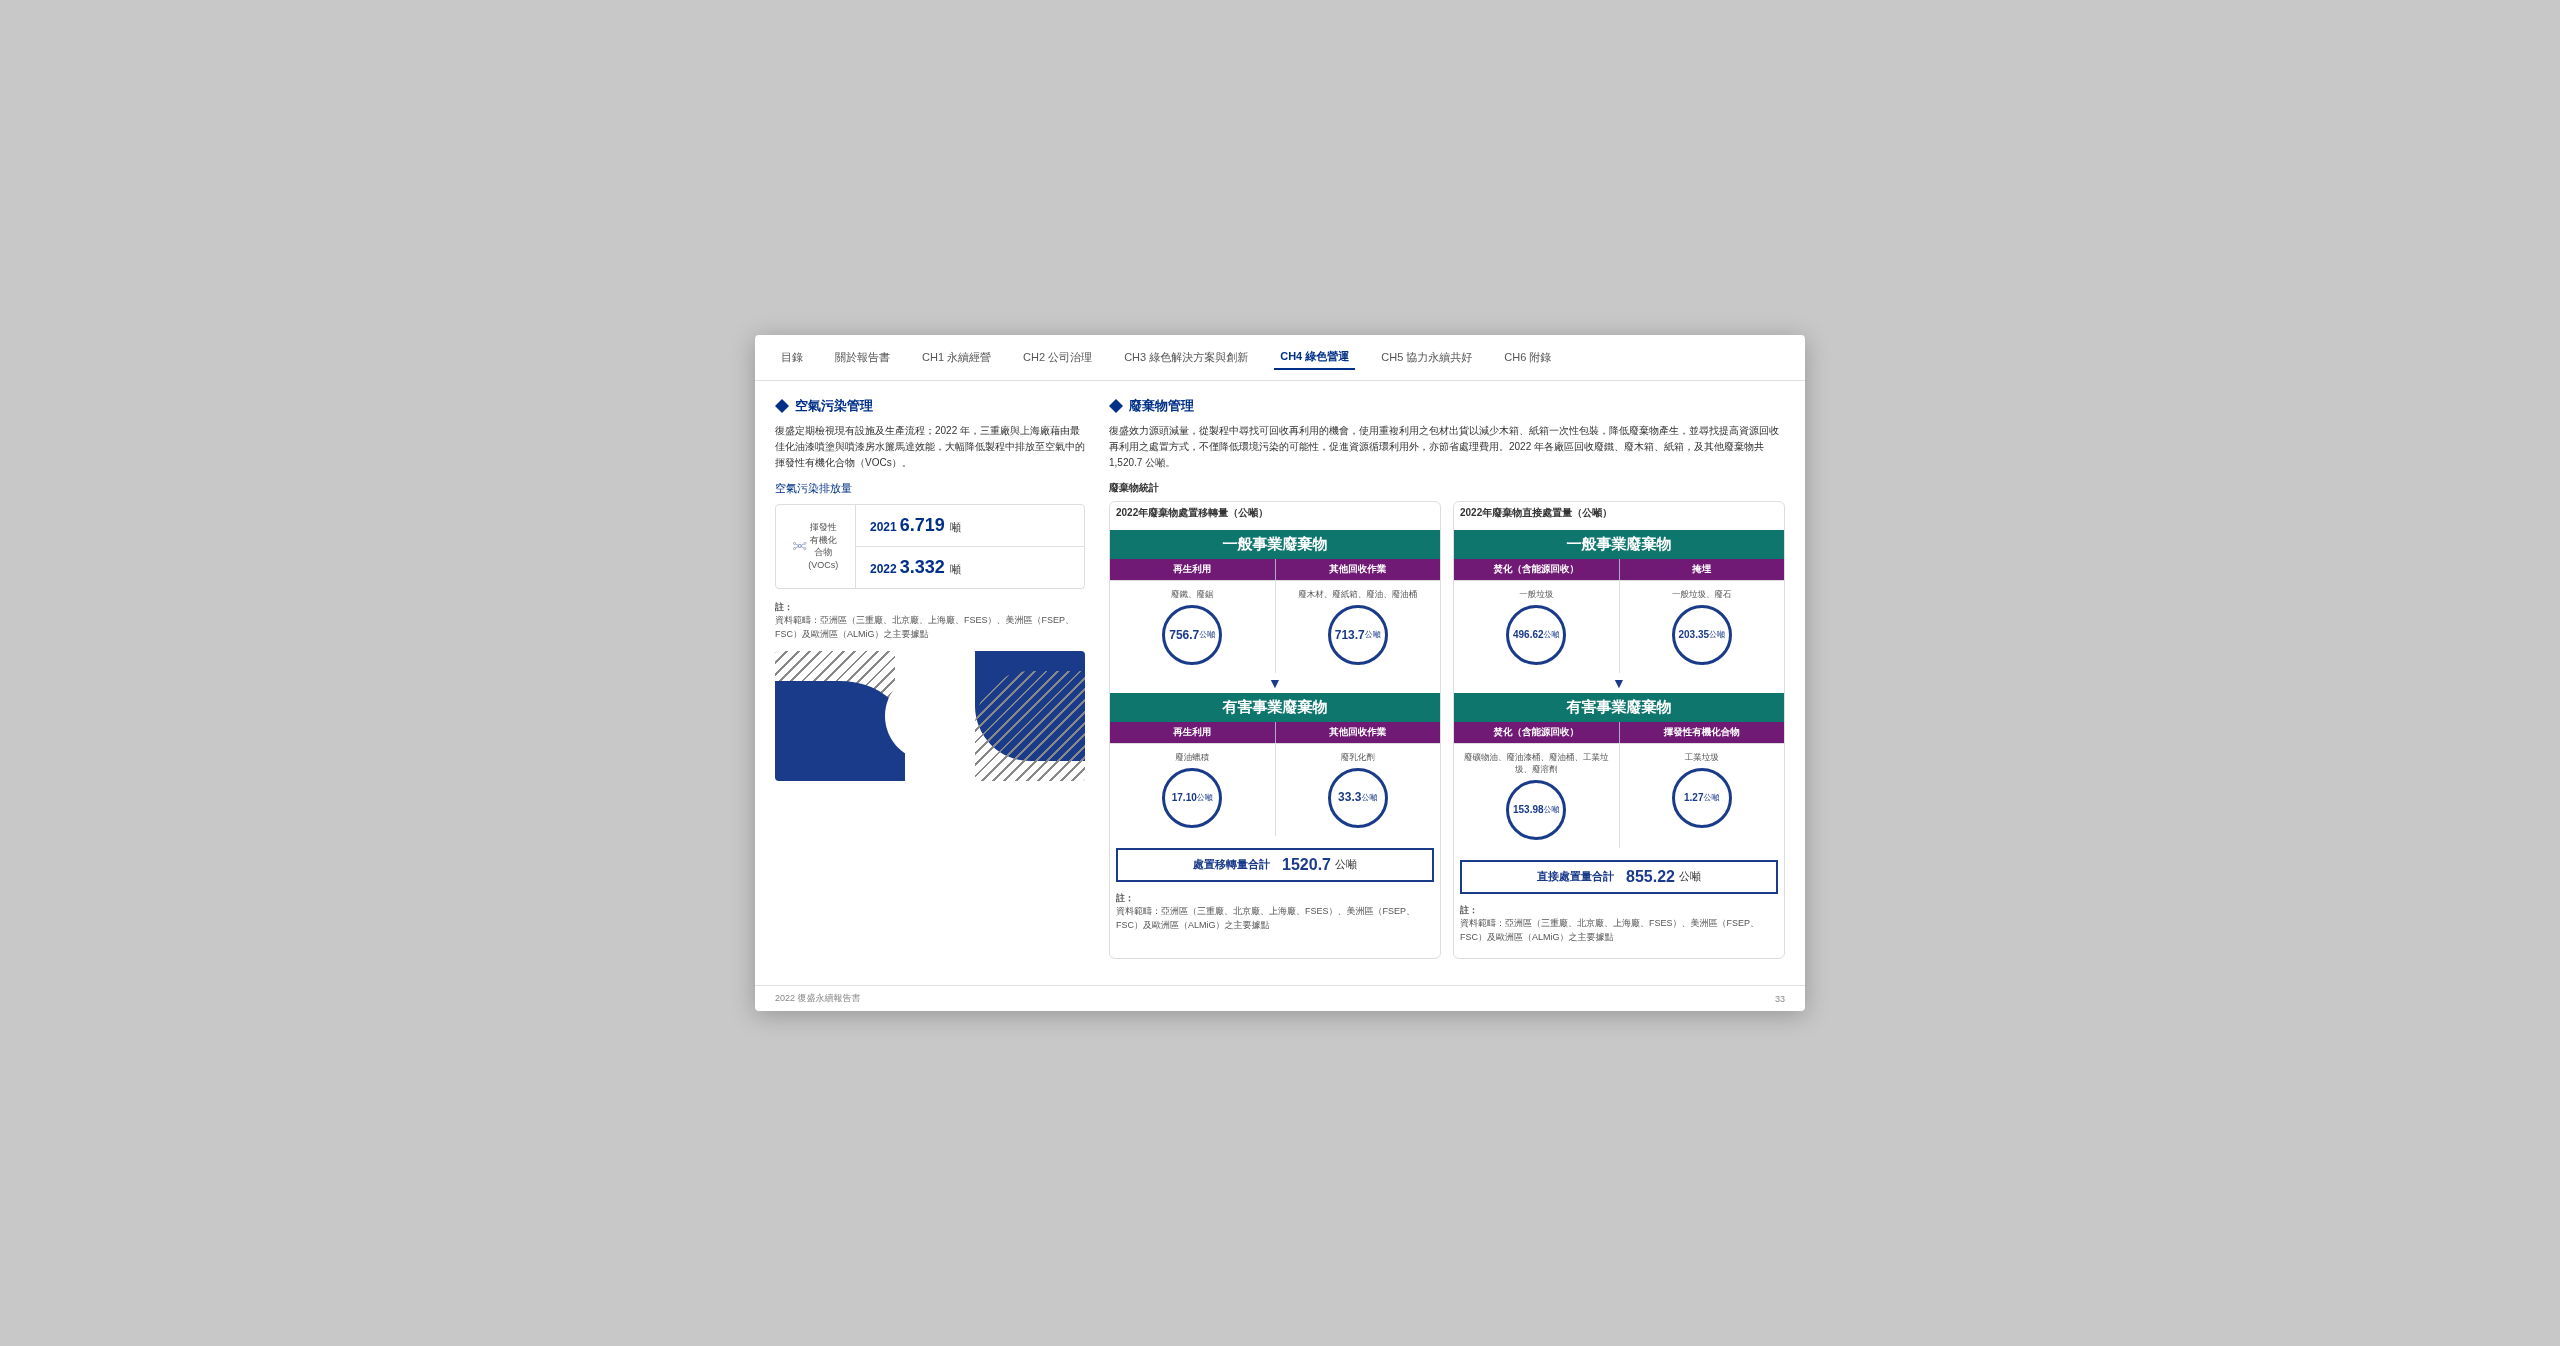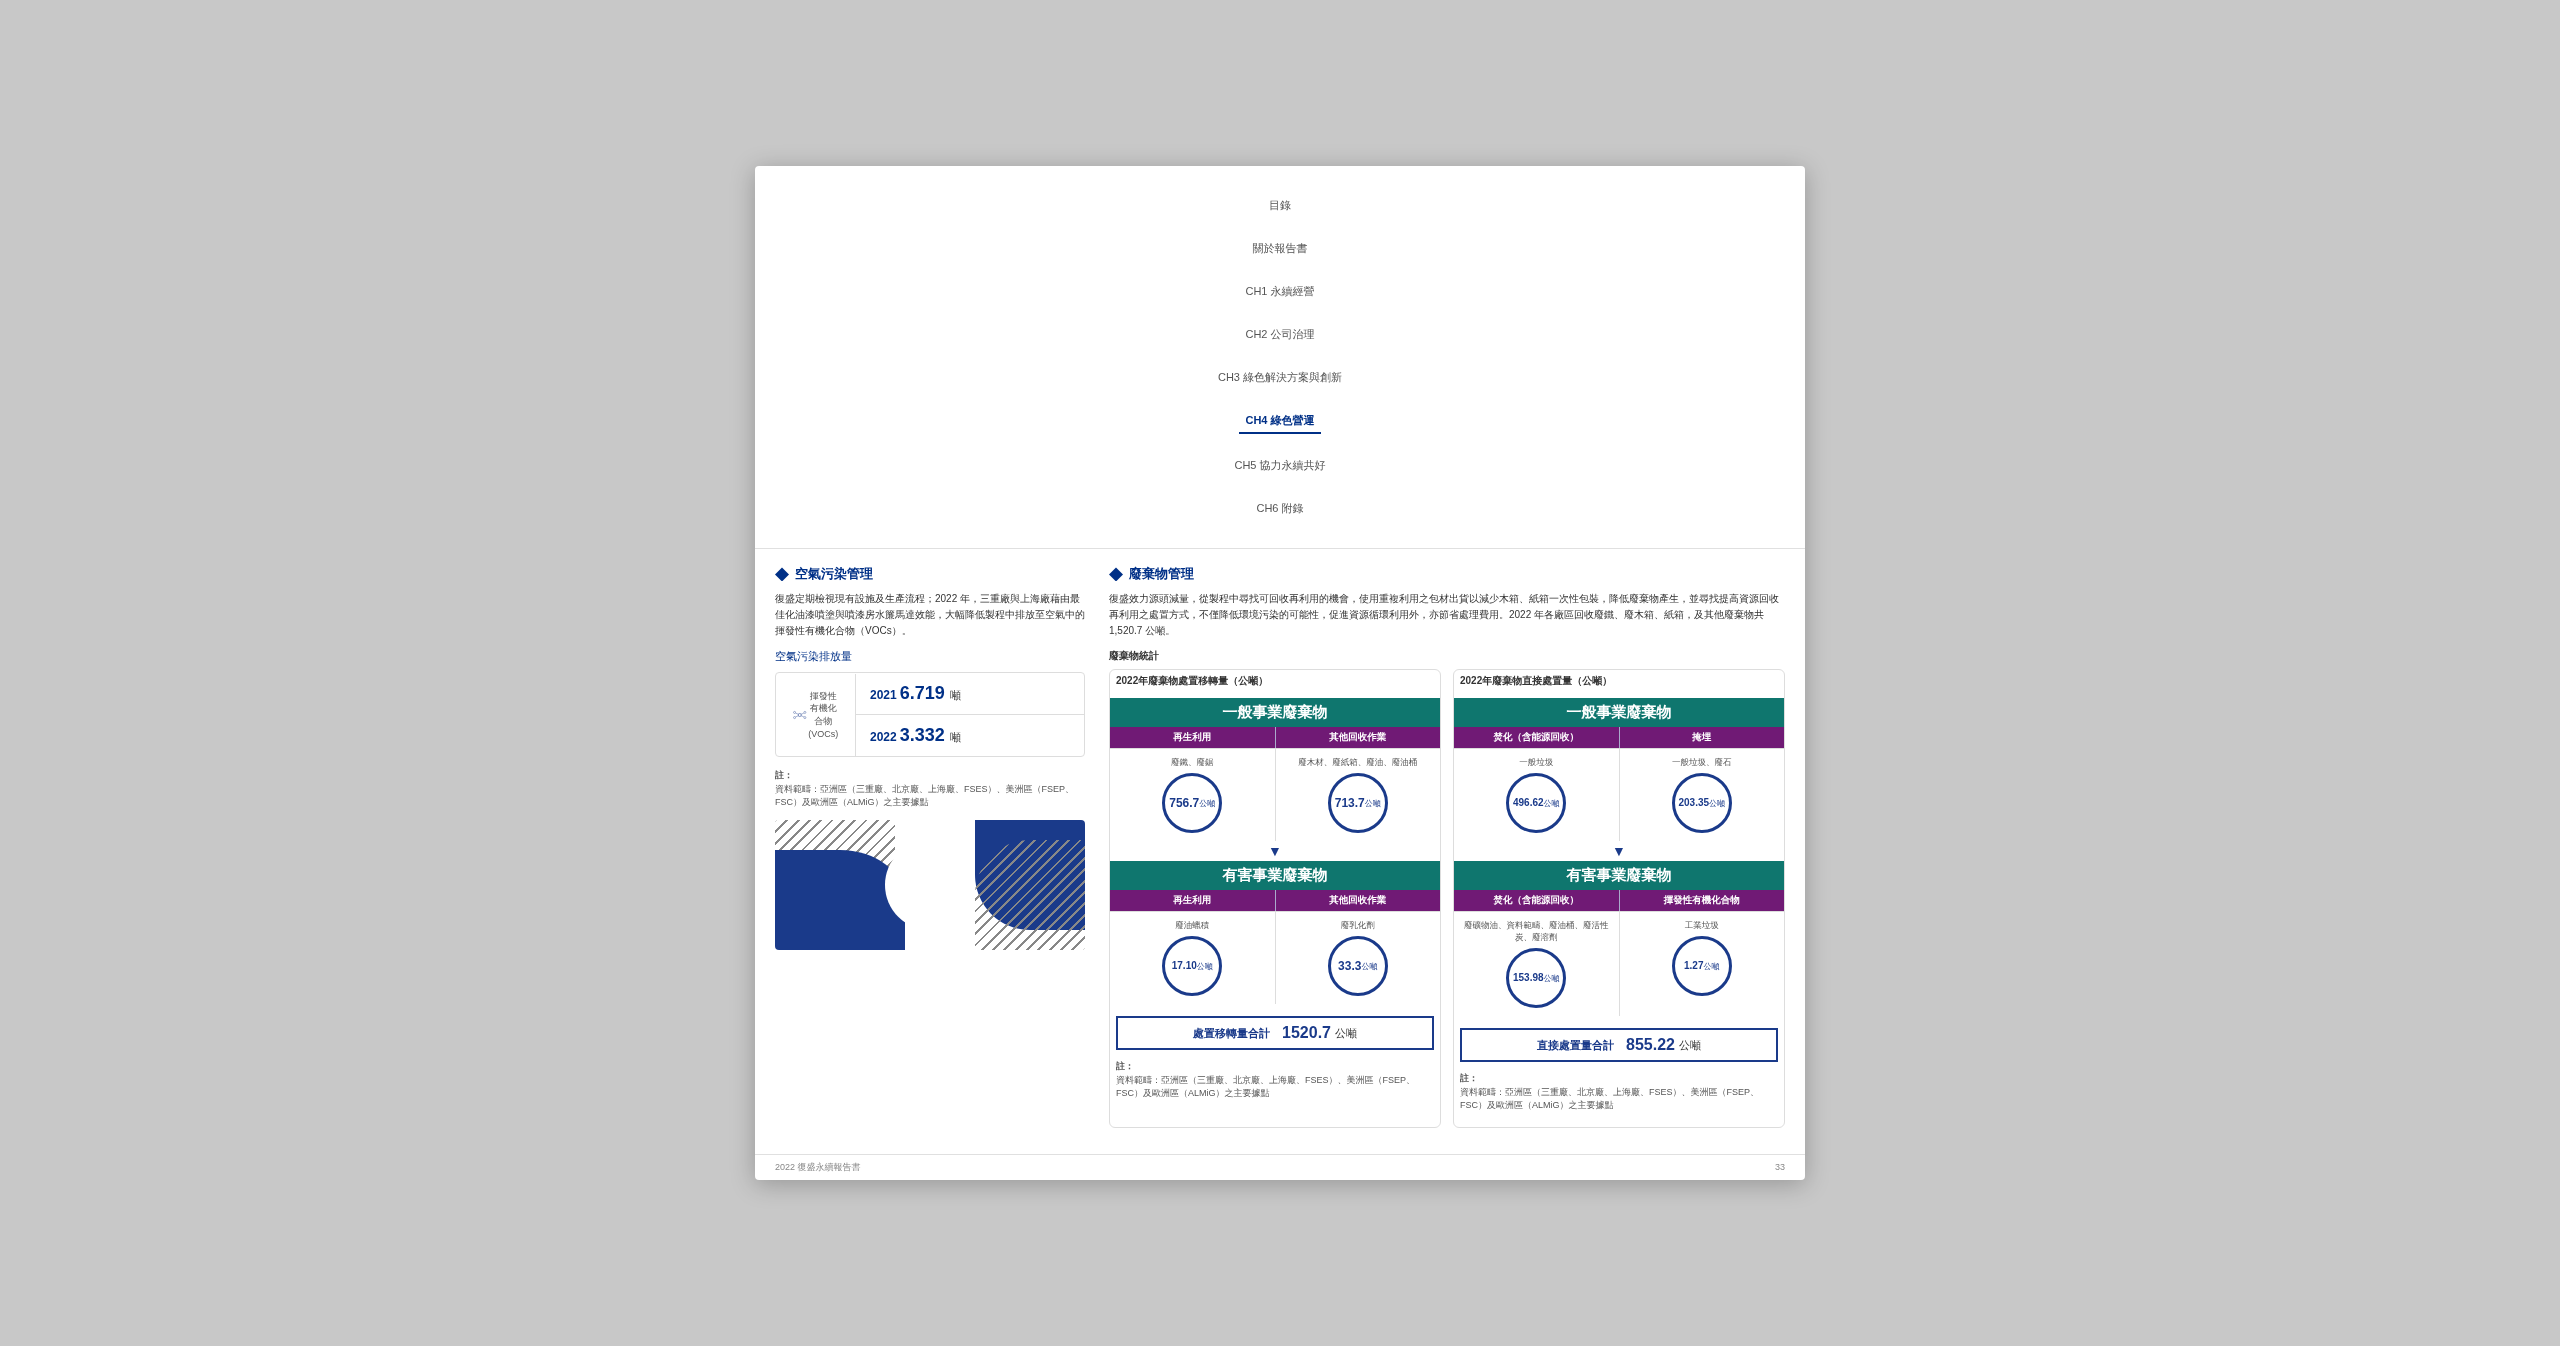--- a/index.html
+++ b/index.html
@@ -16,26 +16,25 @@
       background: white;
       border-radius: 4px;
       box-shadow: 0 4px 24px rgba(0,0,0,0.25);
       overflow: hidden;
       position: relative;
     }
     
     .nav-bar {
       display: flex;
       align-items: center;
-      padding: 28px 20px;
+      padding: 10px 20px;
       border-bottom: 1px solid #e0e0e0;
       gap: 20px;
       font-size: 11px;
       color: #555;
-      flex-direction: column;
     }
     .nav-item {
       padding: 4px 6px;
       cursor: pointer;
       white-space: nowrap;
     }
     .nav-item.active {
       color: #003087;
       border-bottom: 2px solid #003087;
       font-weight: bold;
@@ -507,21 +506,21 @@
 
           <div class="arrow-down">▼</div>
 
           <div class="panel-header">有害事業廢棄物</div>
           <div class="panel-sub-row">
             <div class="panel-sub-header">焚化（含能源回收）</div>
             <div class="panel-sub-header divider">揮發性有機化合物</div>
           </div>
           <div class="panel-data-row">
             <div class="panel-data-cell">
-              <div class="data-label">廢礦物油、資料範疇、廢油桶、廢活性炭、廢溶劑</div>
+              <div class="data-label">廢礦物油、廢油漆桶、廢油桶、工業垃圾、廢溶劑</div>
               <div class="data-circle">
                 <span class="data-num-sm">153.98</span>
                 <span class="data-unit">公噸</span>
               </div>
             </div>
             <div class="panel-data-cell">
               <div class="data-label">工業垃圾</div>
               <div class="data-circle">
                 <span class="data-num-sm">1.27</span>
                 <span class="data-unit">公噸</span>

